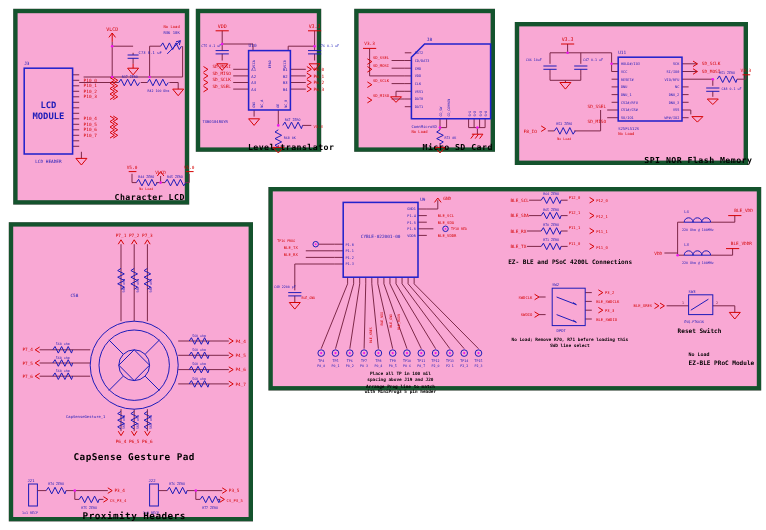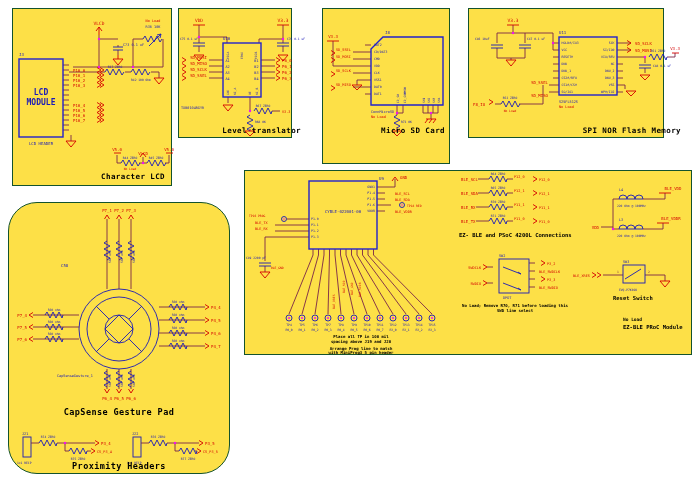--- a/index.html
+++ b/index.html
@@ -1,17 +1,17 @@
 <!DOCTYPE html>
 <html><head>
 <meta charset="utf-8">
 <style>
   html,body{margin:0;padding:0;background:#fff;}
   #page{position:relative;width:696px;height:482px;background:#fff;font-family:"DejaVu Sans Mono",monospace;}
-  .block{position:absolute;border:1px solid #14532d;background:#fde047;box-sizing:border-box;}
+  .block{position:absolute;border:4px solid #14532d;background:#f9a8d4;box-sizing:border-box;}
   svg{display:block;overflow:visible;}
   svg text{font-family:"DejaVu Sans Mono",monospace;}
   .w{stroke:#7b2647;stroke-width:0.9;fill:none;}
   .c{stroke:#1a1ab8;stroke-width:0.9;fill:none;}
   .c2{stroke:#2222cc;stroke-width:1.4;fill:none;}
   .r{stroke:#d40000;stroke-width:0.9;fill:none;}
   .j{fill:#f015f0;stroke:none;}
   .tb{fill:#1a1ab8;}.tr{fill:#d40000;}.tm{fill:#7b2647;}.tk{fill:#000;}
   .f3{font-size:3px;}.f32{font-size:3.2px;}.f35{font-size:3.5px;}.f4{font-size:4px;}
   .f45{font-size:4.5px;}.f55{font-size:5.5px;font-weight:bold;}
@@ -133,21 +133,21 @@
         <text class="tr f4" x="103" y="64.5">P6_2</text>
         <text class="tr f4" x="103" y="70.5">P6_3</text>
         <text class="tb f3 mid" x="84" y="98">R67 ZERO</text>
         <text class="tr f35" x="103" y="104">V3.3</text>
         <text class="tb f3" x="76" y="114">R68 0K</text>
       </g>
       <text class="title end" x="122" y="124">Level translator</text>
     </svg>
   </div>
 
-  <div class="block" style="left:322px;top:8px;width:128px;height:156px;">
+  <div class="block" style="left:322px;top:8px;width:128px;height:130px;">
     <svg width="126" height="128" viewBox="0 0 126 128">
       <g>
         <path class="w" d="M48,36h-6 M48,43h-6 M48,50h-6 M48,57h-6 M48,64h-6 M48,71h-6 M48,78h-6 M48,85h-6 M10,32V57H42 M30,43H42 M30,50H42 M30,64H42 M30,78H42 M42,71H34V76 M74,96v10 M80,96v8 M80,104H74 M74,118v4 M100,96v8 M105,96v8 M110,96v8 M115,96v8 M100,104H115 M108,104v6"></path>
         <circle class="j" cx="74" cy="104" r="1.2"></circle>
         <circle class="j" cx="108" cy="104" r="1.2"></circle>
       </g>
       <g>
         <path class="c2" d="M60,28 L120,28 L120,96 L48,96 L48,40 Z"></path>
         <text class="tb f4" x="62" y="25">J8</text>
         <text class="tb f32" x="51" y="37.2">DAT2</text>
@@ -181,21 +181,21 @@
         <text class="tr f35" x="13" y="62.5">SD_SCLK</text>
         <text class="tr f35" x="13" y="76.5">SD_MISO</text>
         <text class="tb f35" x="48" y="104">ConnMicroSD</text>
         <text class="tr f35" x="48" y="109">No Load</text>
         <text class="tb f3" x="78" y="114">R73 0K</text>
       </g>
       <text class="title end" x="122" y="124">Micro SD Card</text>
     </svg>
   </div>
 
-  <div class="block" style="left:468px;top:8px;width:196px;height:130px;">
+  <div class="block" style="left:468px;top:20px;width:212px;height:130px;">
     <svg width="218" height="128" viewBox="0 0 218 128">
       <g>
         <path class="w" d="M44,16v8 M44,24H28v10 M44,24h40 M28,39v6 M56,24v10 M56,39v6 M28,45v4 M56,45v4 M28,49H56 M42,49v2 M84,24V41h6 M84,34h6 M90,48h-6 M90,55h-6 M90,62h-6 M90,69h-6 M80,76H90 M80,83H90 M26,95h6 M50,95H74V76 M148,34h14 M148,41h14 M148,48H176 M176,48v6 M176,59v5 M198,48h8 M206,44v4 M148,55h6 M148,62h6 M148,69h6 M148,76h8v4 M148,83h6 M182,57h0"></path>
         <circle class="j" cx="84" cy="34" r="1.2"></circle>
         <circle class="j" cx="44" cy="24" r="1.2"></circle>
         <circle class="j" cx="176" cy="48" r="1.2"></circle>
       </g>
       <g>
         <rect class="c2" x="90" y="28" width="58" height="58"></rect>
         <text class="tb f4" x="90" y="25">U11</text>
@@ -242,21 +242,21 @@
         <text class="tr f4" x="4" y="96.5">F8_IO</text>
         <text class="tb f3 mid" x="41" y="90">R52 ZERO</text>
         <text class="tr f3 mid" x="41" y="103">No Load</text>
         <text class="tb f3 mid" x="189" y="43">R51 ZERO</text>
         <text class="tr f4 mid" x="206" y="41">V3.3</text>
       </g>
       <text class="title end" x="212" y="124">SPI NOR Flash Memory</text>
     </svg>
   </div>
 
-  <div class="block" style="left:8px;top:202px;width:222px;height:272px;border-radius:29px;">
+  <div class="block" style="left:8px;top:202px;width:222px;height:272px;">
     <svg width="220" height="270" viewBox="0 0 220 270">
       <g>
         <path class="w" d="M98,86V16 M110,86V16 M122,86V16 M98,166v20 M110,166v20 M122,166v20 M24,112H70 M24,124H70 M24,136H70 M150,104h46 M150,117h46 M150,130h46 M150,143h46"></path>
       </g>
       <g>
         <circle class="c" cx="110" cy="126" r="40"></circle>
         <circle class="c" cx="110" cy="126" r="32"></circle>
         <circle class="c" cx="110" cy="126" r="14"></circle>
         <path class="c" d="M87,103L100,116 M133,103L120,116 M87,149L100,136 M133,149L120,136"></path>
         <polygon class="c" points="110,112 124,126 110,140 96,126"></polygon>

